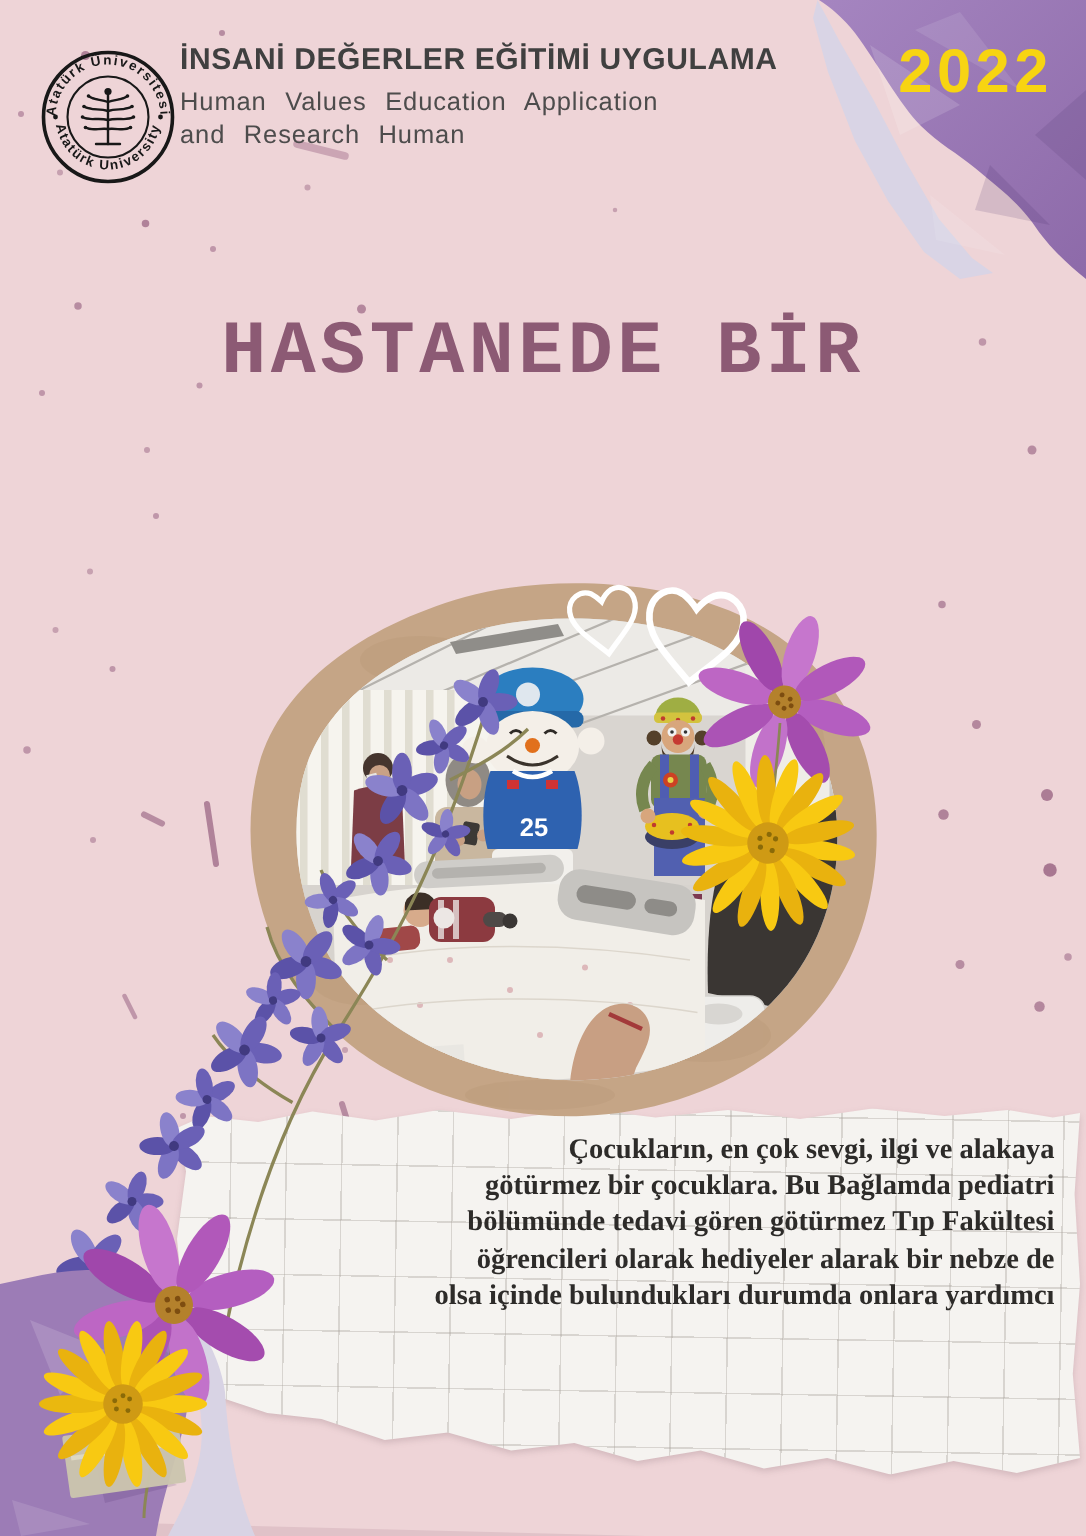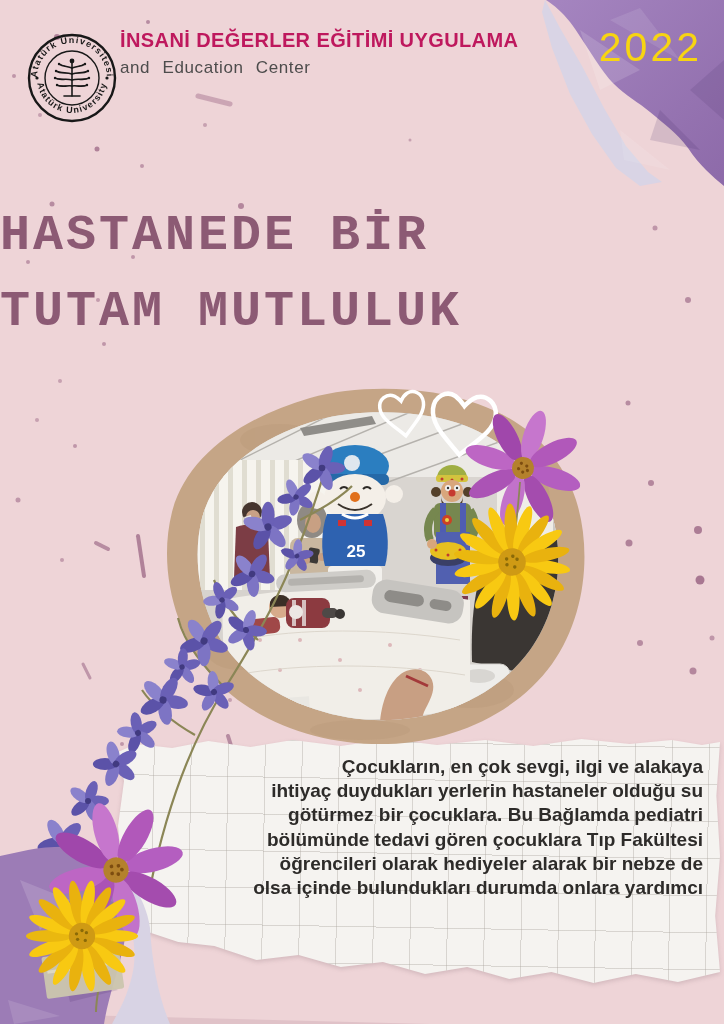--- a/index.html
+++ b/index.html
@@ -3,50 +3,50 @@
 <meta charset="utf-8">
 <style>
   html,body{margin:0;padding:0;}
   .poster{position:relative;width:724px;height:1024px;background:#eed4d7;overflow:hidden;
           font-family:"Liberation Sans","DejaVu Sans",sans-serif;}
   svg{display:block;}
   .layer{position:absolute;left:0;top:0;width:724px;height:1024px;pointer-events:none;}
 
   
   .header{position:absolute;left:120px;top:28px;width:480px;}
-  .org-tr{font-weight:bold;font-size:20px;line-height:25px;letter-spacing:.4px;color:#be185d;}
+  .org-tr{font-weight:bold;font-size:20px;line-height:25px;letter-spacing:.4px;color:#404040;}
   .org-en{font-size:17px;line-height:22px;letter-spacing:.6px;word-spacing:7px;color:#4d4c4c;margin-top:4px;}
   .logo{position:absolute;left:26px;top:32px;width:92px;height:92px;}
 
   
   .year-svg{position:absolute;right:0;top:0;}
-  .year-text{position:absolute;right:22px;top:24px;font-size:41px;font-weight:normal;
+  .year-text{position:absolute;right:22px;top:24px;font-size:41px;font-weight:bold;
              letter-spacing:3px;color:#f7d412;}
 
   
-  .main-title{position:absolute;left:0;top:198px;width:724px;
+  .main-title{position:absolute;left:0;top:198px;width:724px;text-align:center;
               font-family:"Liberation Mono","DejaVu Sans Mono",monospace;
               font-weight:bold;font-size:50px;line-height:76px;letter-spacing:3px;
               color:#8c5a74;margin:0;}
 
   
   .paper-wrap{position:absolute;left:118px;top:736px;width:602px;height:260px;
               filter:drop-shadow(0 2px 2px rgba(90,60,70,.18));}
   .paper-note{width:100%;height:100%;background-color:#f5f3f0;
       background-image:
         repeating-linear-gradient(91deg, rgba(168,162,155,0) 0 36px, rgba(168,162,155,.38) 36px 37px),
         repeating-linear-gradient(1deg, rgba(168,162,155,0) 0 36px, rgba(168,162,155,.38) 36px 37px);
       clip-path:polygon(0% 16px,3% 8px,9% 12px,15% 5px,22% 11px,29% 4px,37% 10px,45% 3px,
         53% 9px,61% 4px,69% 10px,77% 3px,85% 8px,92% 4px,97% 9px,100% 6px,
         99.4% 60px,100% 120px,99.2% 180px,100% 236px,
         93% 246px,86% 238px,79% 247px,72% 236px,65% 243px,58% 231px,51% 238px,44% 226px,
         37% 231px,30% 219px,23% 224px,16% 210px,10% 206px,5% 196px,0% 190px,
         0.8% 140px,0% 90px,1% 45px);}
   .paper-text{padding:19px 17px 0 14px;text-align:right;
-      font-family:Liberation Sans, sans-serif;
+      font-family:Liberation Serif, serif;
       font-weight:bold;font-size:19px;line-height:24.2px;color:#2d2b29;}
 </style>
 </head>
 <body>
 
 <div class="poster">
 
   <svg class="layer" viewBox="0 0 724 1024">
     <g fill="#a06d8a">
       <circle cx="57" cy="37" r="3" opacity=".8"></circle>
@@ -133,21 +133,22 @@
           <circle cx="63" cy="46" r="1.2"></circle>
         <circle cx="31" cy="53" r="1.2"></circle>
           <circle cx="61" cy="53" r="1.2"></circle>
       </g>
     </g>
   </svg>
 
   <div class="header">
     <div class="org-tr">İNSANİ DEĞERLER EĞİTİMİ UYGULAMA</div>
     <div class="org-en">
-      <div>and Education Center</div>
+      <div>Human Values Education Application</div>
+      <div>and Research Human</div>
     </div>
   </div>
 
   <svg class="year-svg" width="204" height="200" viewBox="520 0 204 200">
     <defs>
       <linearGradient id="purpGrad" x1="0" y1="0" x2="1" y2="1">
         <stop offset="0" stop-color="#a585c0"></stop>
           <stop offset="1" stop-color="#8d6aa9"></stop>
       </linearGradient>
     </defs>
@@ -160,30 +161,28 @@
       <polygon points="610,20 680,60 640,8" fill="rgba(255,255,255,.10)"></polygon>
       <polygon points="660,110 700,150 650,140" fill="rgba(70,40,100,.15)"></polygon>
       <polygon points="690,90 724,120 724,60" fill="rgba(60,30,90,.12)"></polygon>
       <polygon points="620,130 670,170 624,160" fill="rgba(255,255,255,.10)"></polygon>
     </g>
   </svg>
   <div class="year-text">2022</div>
 
   <h1 class="main-title">
     <span>HASTANEDE BİR</span><br>
-    <span>TUTAM MUTLULUK</span>
   </h1>
 
   <div class="paper-wrap">
     <div class="paper-note">
       <div class="paper-text">
           <div>Çocukların, en çok sevgi, ilgi ve alakaya</div>
-          <div>ihtiyaç duydukları yerlerin hastaneler olduğu su</div>
           <div>götürmez bir çocuklara. Bu Bağlamda pediatri</div>
-          <div>bölümünde tedavi gören çocuklara Tıp Fakültesi</div>
+          <div>bölümünde tedavi gören götürmez Tıp Fakültesi</div>
           <div>öğrencileri olarak hediyeler alarak bir nebze de</div>
           <div>olsa içinde bulundukları durumda onlara yardımcı</div>
         </div>
     </div>
   </div>
 
   <svg class="layer" viewBox="0 0 724 1024" style="z-index:3">
     <defs>
       <clipPath id="photoClip">
         <path d="M318,420 C360,408 426,410 466,426 C506,442 538,470 551,512 C565,554 559,610 530,650

